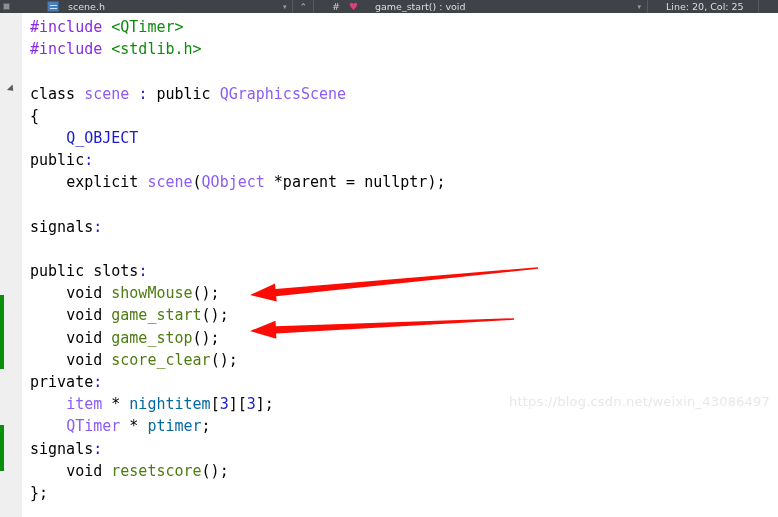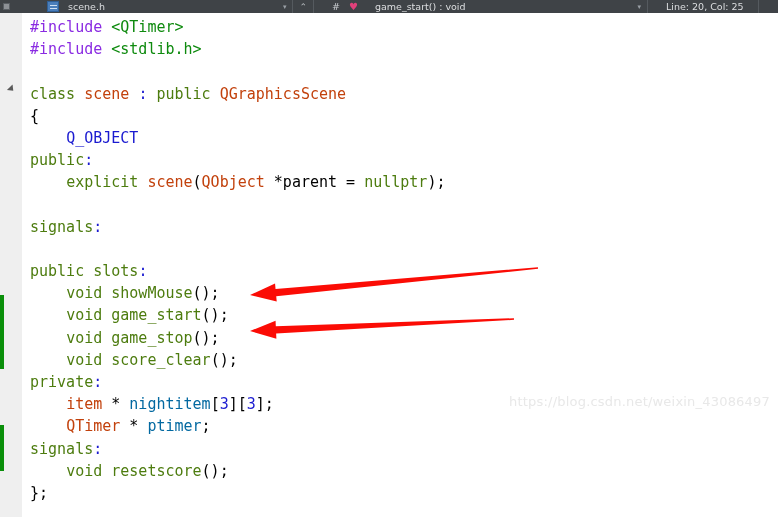--- a/index.html
+++ b/index.html
@@ -170,22 +170,22 @@
     padding-top: 3px;
     box-sizing: border-box;
     white-space: pre;
     color: #000000;
   }
   .ln { height: 22.2px; padding-left: 8px; }
 
   
   .t-pre   { color: #8a2be2; }   
   .t-str   { color: #0e8a0e; }   
-  .t-kw    { color: #4d7c0f; }   
-  .t-type  { color: #c2410c; }   
+  .t-kw    { color: #000000; }   
+  .t-type  { color: #8b5cf6; }   
   .t-macro { color: #1a1ad0; }   
   .t-fn    { color: #4d7c0f; }   
   .t-var   { color: #0369a1; }   
   .t-pun   { color: #000000; }
   .t-num   { color: #1a1ad0; }
 
   
   .arrows {
     position: absolute;
     left: 0; top: 0;

